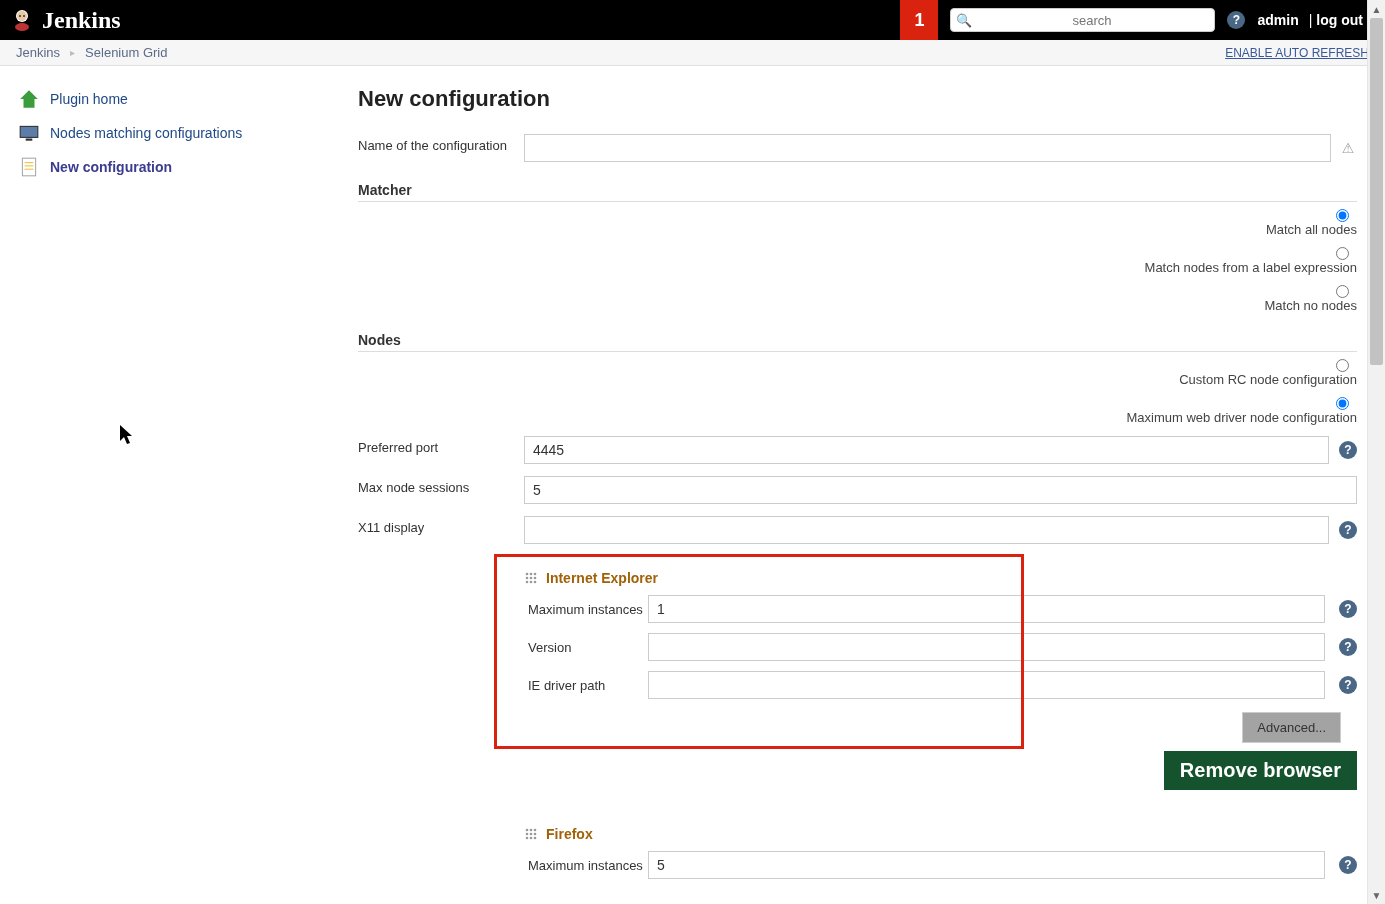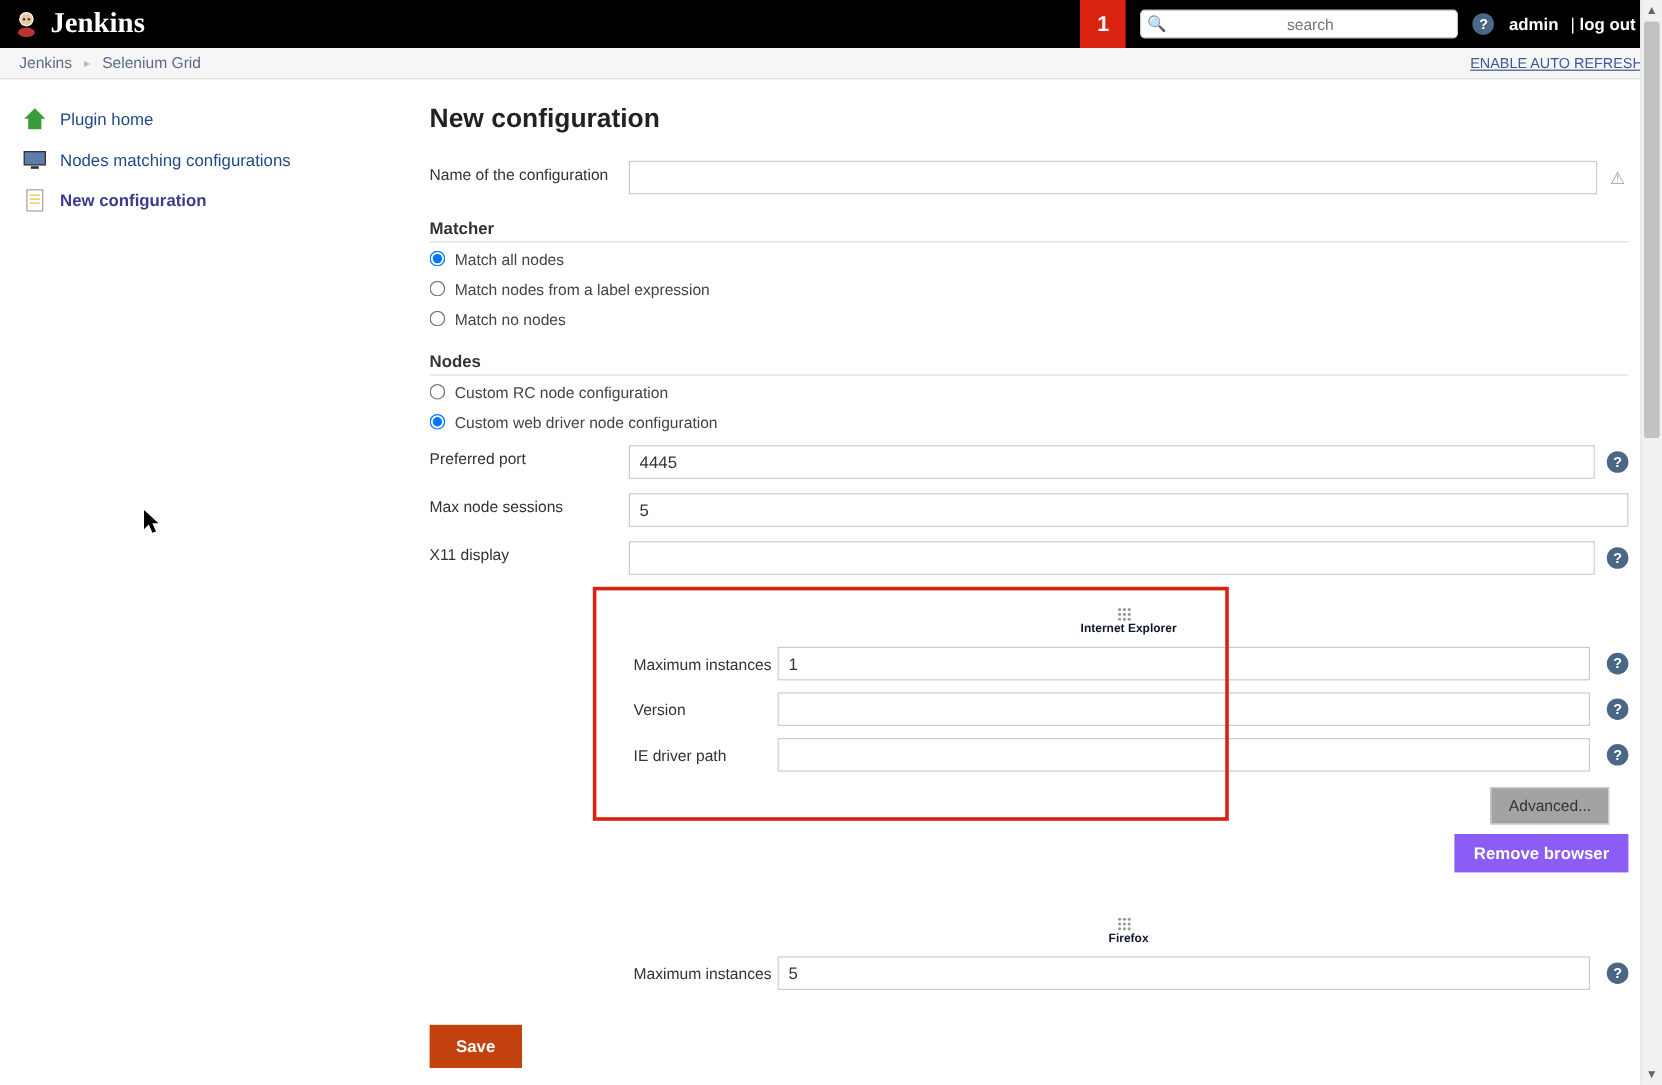--- a/index.html
+++ b/index.html
@@ -33,36 +33,36 @@
 .task .icon { width:22px; height:22px; margin-right:10px; display:flex; align-items:center; justify-content:center; }
 .task.active { font-weight:bold; color:#3b3b8f; }
 
 .content { flex:1; padding:20px 28px 40px 0; }
 h1.page-title { font-size:22px; font-weight:bold; color:#222; margin-bottom:16px; }
 .section-label { font-weight:bold; font-size:14px; color:#333; margin:14px 0 2px 0; border-bottom:1px solid #ddd; padding-bottom:3px; }
 .form-row { display:flex; align-items:flex-start; padding:6px 0;gap:16px; }
 .form-row .lbl { width:150px; font-size:13px; color:#333; padding-top:4px; }
 .form-row .ctrl { flex:1; display:flex; align-items:center; }
 .form-row input[type=text] { flex:1; border:1px solid #ccc; padding:5px 8px; font-size:14px; color:#333; }
-.radio-row { display:flex; align-items:flex-start; padding:5px 0 5px 0; }
+.radio-row { display:flex; align-items:flex-end; padding:5px 0 5px 0;flex-direction:column; }
 .radio-row input[type=radio] { margin-right:8px; }
 .radio-row label { font-size:13px; color:#444; }
 .help-q { width:18px; height:18px; border-radius:50%; background:#4a6785; color:#fff; display:flex; align-items:center; justify-content:center; font-size:12px; font-weight:bold; margin-left:10px; cursor:pointer; flex-shrink:0; }
 .warn-sq { width:18px; height:18px; color:#999; display:flex; align-items:center; justify-content:center; font-size:14px; margin-left:8px; flex-shrink:0; }
 
 .browser-block { margin-left:160px; margin-top:14px; }
 .browser-box { position:relative; }
-.browser-hdr { display:flex; align-items:center; font-weight:bold; font-size:10px; color:#0f172a; padding:6px 0 4px 6px;flex-direction:column; }
+.browser-hdr { display:flex; align-items:center; font-weight:bold; font-size:14px; color:#a16207; padding:6px 0 4px 6px; }
 .drag-handle { width:14px; height:14px; margin-right:8px; }
 .drag-handle svg { width:14px; height:14px; }
 .browser-row { display:flex; align-items:center; padding:5px 0 5px 10px; }
 .browser-row .blbl { width:120px; font-size:13px; color:#333; }
 .browser-row input[type=text] { flex:1; border:1px solid #ccc; padding:5px 8px; font-size:14px; color:#333; margin-right:4px; }
 .btn-adv { margin-left:auto; margin-top:8px; margin-right:16px; background:#a3a3a3; border:1px solid #ccc; padding:7px 14px; font-size:13px; color:#333; cursor:pointer; }
-.btn-remove { margin-left:auto; margin-top:8px; margin-right:0; background:#8b5cf6; border:none; color:#fff; padding:8px 16px; font-size:14px; font-weight:bold; cursor:pointer; }
+.btn-remove { margin-left:auto; margin-top:8px; margin-right:0; background:#14532d; border:none; color:#fff; padding:8px 16px; font-size:20px; font-weight:bold; cursor:pointer; }
 .btn-row { display:flex; justify-content:flex-end; padding-right:0; }
 .btn-save { margin-top:24px; background:#c2410c; border:none; color:#fff; padding:10px 22px; font-size:14px; font-weight:bold; cursor:pointer; }
 
 .redbox-overlay { position:absolute; border:3px solid #d9230f; pointer-events:none; left:-24px; top:-10px; width:530px; height:195px; }
 
 
 .vscroll { position:fixed; right:0; top:0; width:18px; height:100%; background:#f1f1f1; border-left:1px solid #e5e5e5; }
 .vscroll .arrow { height:18px; display:flex; align-items:center; justify-content:center; color:#666; font-size:10px; }
 .vscroll .track { position:absolute; top:18px; bottom:18px; left:0; right:0; }
 .vscroll .thumb { position:absolute; left:2px; right:2px; top:0; height:40%; background:#c2c2c2; border-radius:2px; }
@@ -165,21 +165,21 @@
       <label>Match no nodes</label>
     </div>
 
     <div class="section-label">Nodes</div>
     <div class="radio-row">
       <input type="radio" name="type" style="">
       <label>Custom RC node configuration</label>
     </div>
     <div class="radio-row">
       <input type="radio" name="type" checked="" style="">
-      <label>Custom web driver node configuration</label>
+      <label>Maximum web driver node configuration</label>
     </div>
 
     <div class="form-row">
       <div class="lbl">Preferred port</div>
       <div class="ctrl">
         <input type="text" value="4445" style="">
         <span class="help-q">?</span>
       </div>
     </div>
     <div class="form-row">

